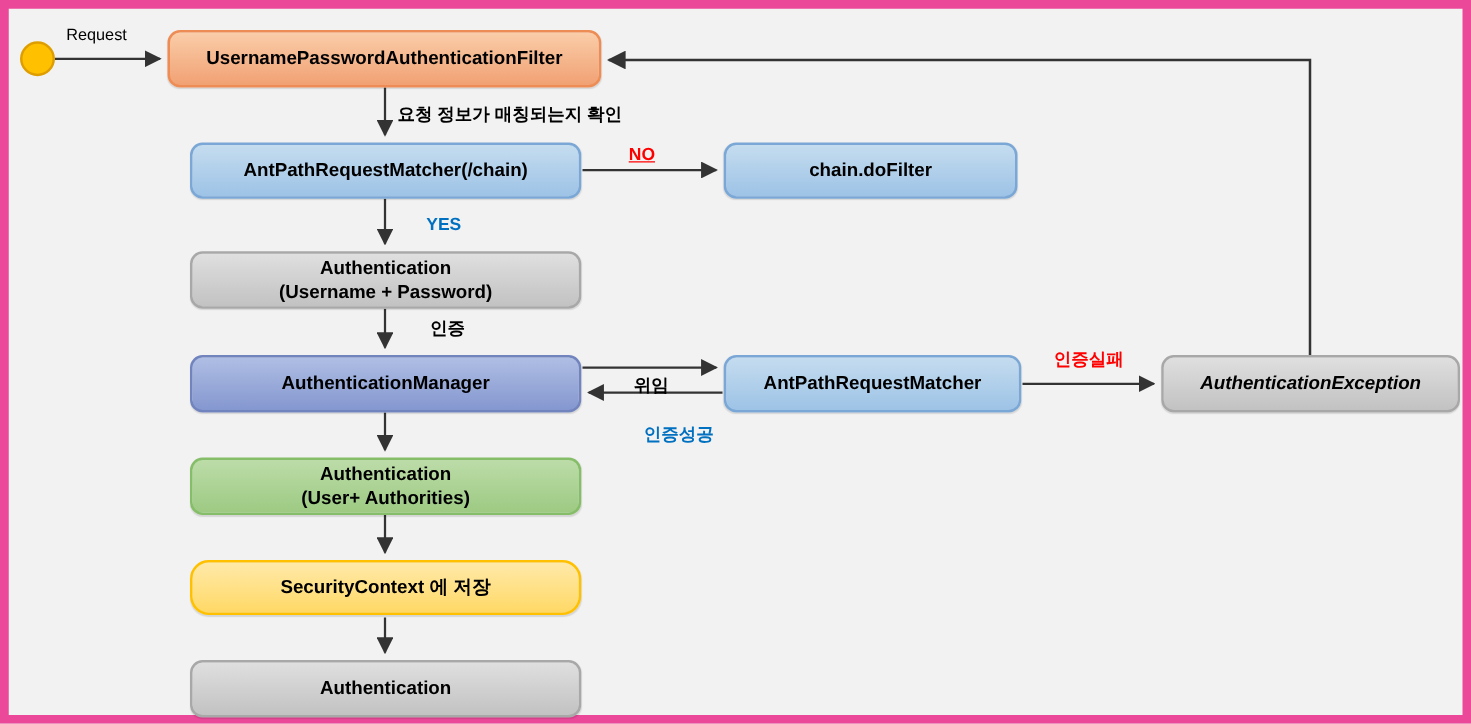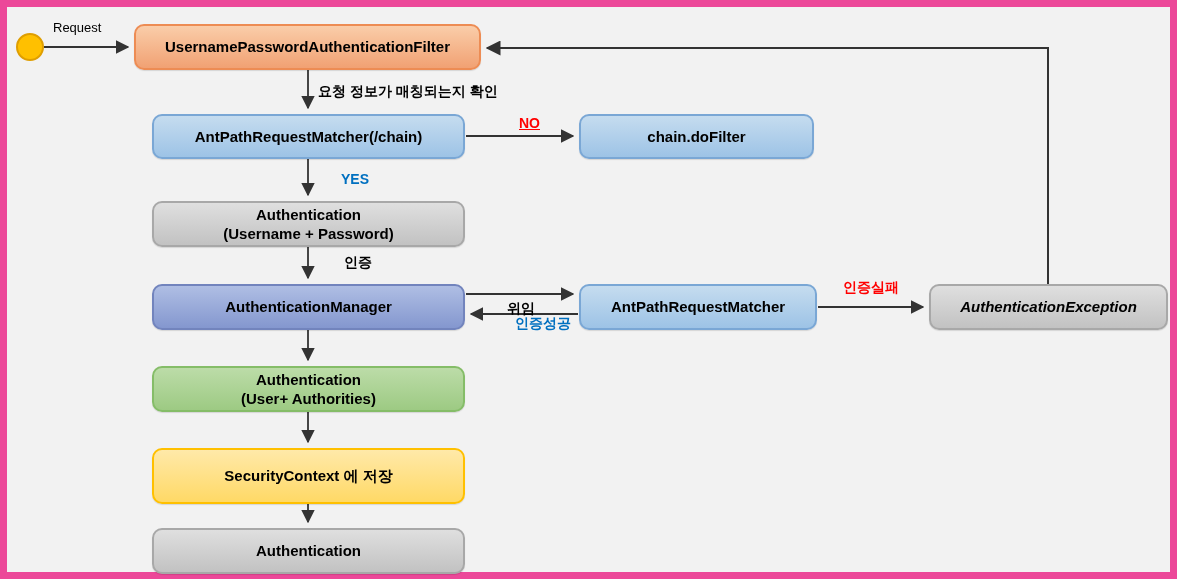--- a/index.html
+++ b/index.html
@@ -98,58 +98,58 @@
   <div class="node orange" style="left:127px; top:17px; width:347px; height:46px;">
     <span>UsernamePasswordAuthenticationFilter</span>
   </div>
 
   <div class="elabel" style="left:311px; top:76px;">요청 정보가 매칭되는지 확인</div>
 
   <div class="node blue" style="left:145px; top:107px; width:313px; height:45px;">
     <span>AntPathRequestMatcher(/chain)</span>
   </div>
 
-  <div class="elabel red" style="left:512px; top:108px;text-decoration:underline;">NO</div>
+  <div class="elabel red" style="left:496px; top:108px;text-decoration:underline;">NO</div>
 
   <div class="node blue" style="left:572px; top:107px; width:235px; height:45px;">
     <span>chain.doFilter</span>
   </div>
 
   <div class="elabel blue" style="left:315px; top:164px;">YES</div>
 
   <div class="node gray" style="left:145px; top:194px; width:313px; height:46px;">
     <span>Authentication</span>
     <span>(Username + Password)</span>
   </div>
 
   <div class="elabel" style="left:337px; top:247px;">인증</div>
 
   <div class="node purple" style="left:145px; top:277px; width:313px; height:46px;">
     <span>AuthenticationManager</span>
   </div>
 
   <div class="elabel" style="left:500px; top:261px;margin-top:32px;">위임</div>
-  <div class="elabel blue" style="left:489px; top:308px;">인증성공</div>
+  <div class="elabel blue" style="left:489px; top:332px;">인증성공</div>
 
   <div class="node blue" style="left:572px; top:277px; width:238px; height:46px;">
     <span>AntPathRequestMatcher</span>
   </div>
 
   <div class="elabel red" style="left:836px; top:272px;">인증실패</div>
 
   <div class="node gray" style="left:922px; top:277px; width:239px; height:46px;font-style:italic;">
     <span>AuthenticationException</span>
   </div>
 
   <div class="node green" style="left:145px; top:359px; width:313px; height:46px;">
     <span>Authentication</span>
     <span>(User+ Authorities)</span>
   </div>
 
-  <div class="node yellow" style="left:145px; top:441px; width:313px; height:56px;">
+  <div class="node yellow" style="left:145px; top:441px; width:313px; height:44px;border-radius:15px;">
     <span>SecurityContext 에 저장</span>
   </div>
 
   <div class="node gray" style="left:145px; top:521px; width:313px; height:46px;">
     <span>Authentication</span>
   </div>
 
 </div>
 
 </body></html>

